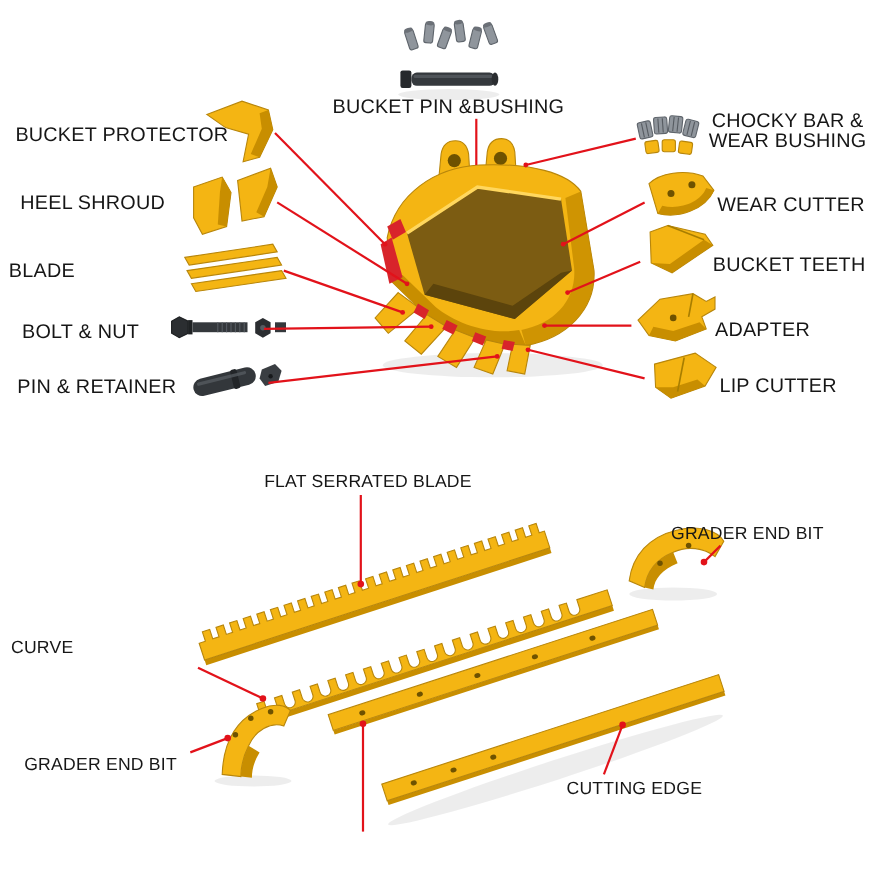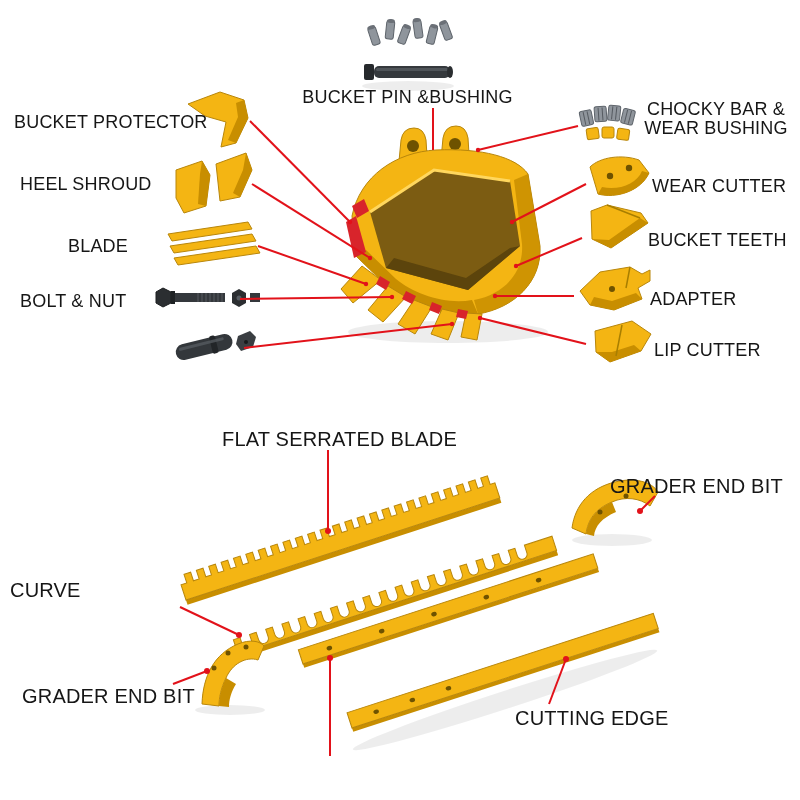--- a/index.html
+++ b/index.html
@@ -8,21 +8,21 @@
     --leader-red:#E2121A; --text:#161616; --metal-gray:#8F959C; --metal-dark:#33373B;
     --interior:#7C5C12; --interior-dark:#5C440C; --bg:#FFFFFF;
   }
   *{margin:0;padding:0;box-sizing:border-box}
   html,body{width:800px;height:800px}
   body{background:var(--bg);font-family:"Liberation Sans",sans-serif;position:relative;overflow:hidden}
   .stage{position:absolute;inset:0}
   svg.art{position:absolute;left:0;top:0}
   .lbl{position:absolute;color:var(--text);font-size:18px;line-height:19px;letter-spacing:.2px;white-space:nowrap}
   .lbl .line{display:block;white-space:nowrap}
-  .lbl.lg{font-size:20px;line-height:20px}
+  .lbl.lg{font-size:16px;line-height:20px}
   
   .y{fill:var(--part-yellow);stroke:#B8860B;stroke-width:1}
   .yd{fill:var(--part-yellow-dark)}
   .int{fill:var(--interior)}
   .intd{fill:var(--interior-dark)}
   .gry{fill:var(--metal-gray);stroke:#5E646B;stroke-width:1}
   .red{fill:#D8242B}
   .ln{stroke:var(--leader-red);stroke-width:2;fill:none}
   .dot{fill:var(--leader-red)}
   .hole{fill:#6E5200}
@@ -291,23 +291,24 @@
         <circle class="dot" cx="640" cy="511" r="3"></circle>
     <circle class="dot" cx="239" cy="635" r="3"></circle>
         <circle class="dot" cx="207" cy="671" r="3"></circle>
     <circle class="dot" cx="566" cy="659" r="3"></circle>
         <circle class="dot" cx="330" cy="658" r="3"></circle>
   </g>
 </svg>
 
   <div class="lbl" style="left:300px;top:88px;width:215px;text-align:center">BUCKET PIN &amp;BUSHING</div>
   <div class="lbl" style="left:14px;top:113px;width:180px;text-align:right">BUCKET PROTECTOR</div>
-  <div class="lbl" style="left:20px;top:175px;width:150px;text-align:left">HEEL SHROUD</div>
-  <div class="lbl" style="left:8px;top:237px;width:120px;text-align:right">BLADE</div>
+  <div class="lbl" style="left:0;top:175px;width:150px;text-align:right">HEEL SHROUD</div>
+  <div class="lbl" style="left:8px;top:237px;width:120px;text-align:left">BLADE</div>
   <div class="lbl" style="left:20px;top:292px;width:140px;">BOLT &amp; NUT</div>
+  <div class="lbl" style="left:8px;top:342px;width:160px;text-align:center">PIN &amp; RETAINER</div>
 
   <div class="lbl" style="left:640px;top:100px;width:152px;text-align:center">
     <span class="line">CHOCKY BAR &amp;</span>
     <span class="line">WEAR BUSHING</span>
   </div>
   <div class="lbl" style="left:652px;top:177px">WEAR CUTTER</div>
   <div class="lbl" style="left:648px;top:231px">BUCKET TEETH</div>
   <div class="lbl" style="left:650px;top:290px">ADAPTER</div>
   <div class="lbl" style="left:654px;top:341px">LIP CUTTER</div>
 

